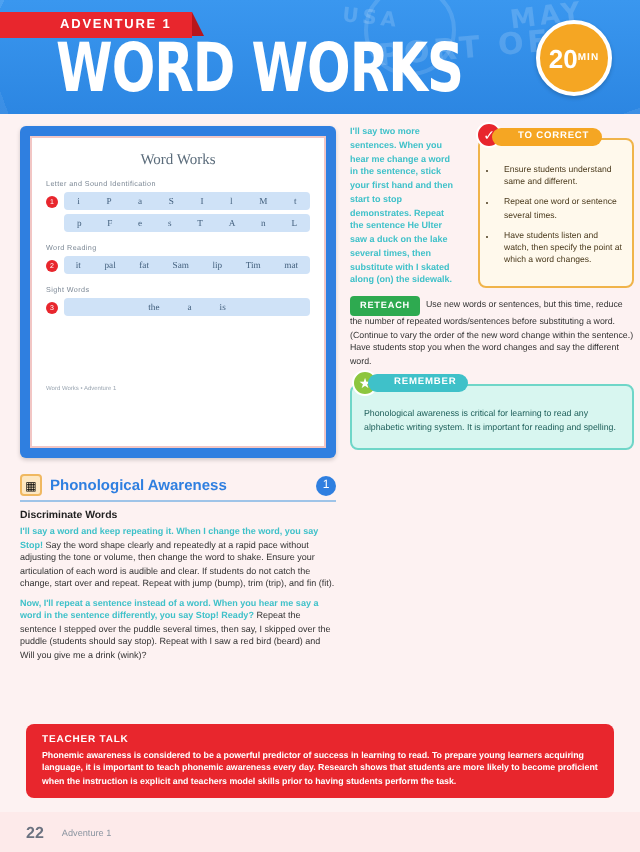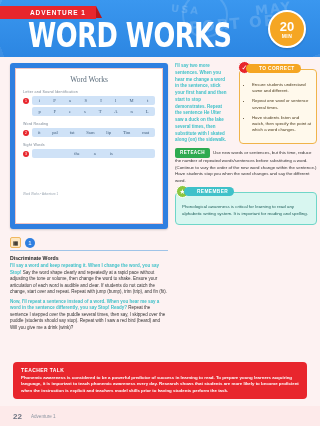--- a/index.html
+++ b/index.html
@@ -49,21 +49,21 @@
     position: absolute; left: 28px; top: 18px;
     color: #ffffff; font-size: 27px; font-weight: bold;
     letter-spacing: -0.5px; line-height: 1;
     font-family: "DejaVu Sans", sans-serif;
     transform: scaleY(1.25) scaleX(0.95); transform-origin: left top;
   }
   .min-badge {
     position: absolute; right: 14px; top: 10px;
     width: 38px; height: 38px; border-radius: 50%;
     background: #f5a623; border: 2px solid #fff;
-    display: flex; flex-direction: column;
+    display: flex; flex-direction: row;
     align-items: center; justify-content: center;
     color: #fff; box-shadow: 0 1px 2px rgba(0,0,0,.2);
   }
   .min-badge .num { font-size: 13px; font-weight: bold; line-height: 1; }
   .min-badge .unit { font-size: 5px; font-weight: bold; letter-spacing: .5px; }
 
   
   .body { position: relative; padding: 6px 10px 0 10px; display: flex; gap: 7px; }
   .col-left { width: 158px; flex: none; }
   .col-right { width: 142px; flex: none; }
@@ -278,20 +278,21 @@
               </span>
             </div>
           </div>
 
           <div class="ws-footnote">Word Works  •  Adventure 1</div>
         </div>
       </div>
 
       <div class="pa-head">
         <span class="pa-icon">▦</span>
+        <span class="pa-title">Phonological Awareness</span>
         <span class="pa-badge">1</span>
       </div>
 
       <div class="pa-sub">Discriminate Words</div>
 
       <div class="pa-text">
         <span class="script">I'll say a word and keep repeating it. When I change the word, you say Stop!</span>
         <span>Say the word shape clearly and repeatedly at a rapid pace without adjusting the tone or volume, then change the word to shake. Ensure your articulation of each word is audible and clear. If students do not catch the change, start over and repeat. Repeat with jump (bump), trim (trip), and fin (fit).</span>
       </div>
 

